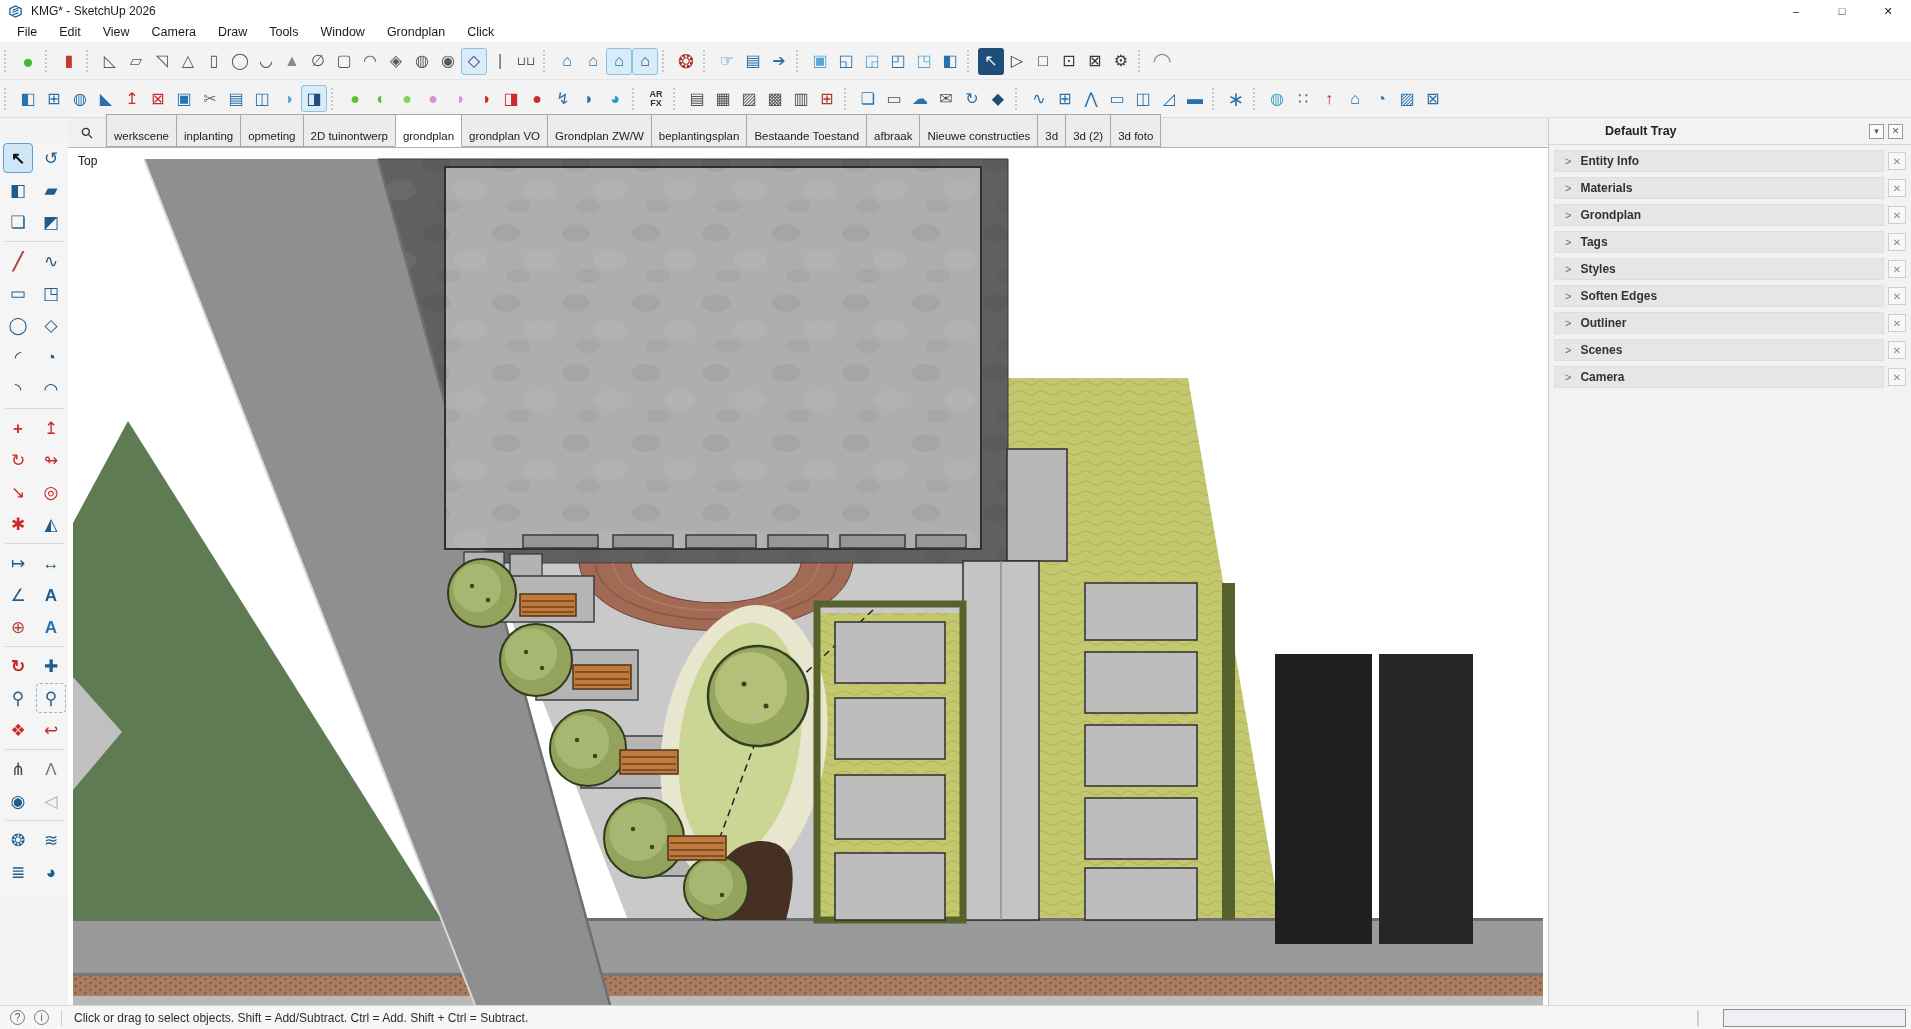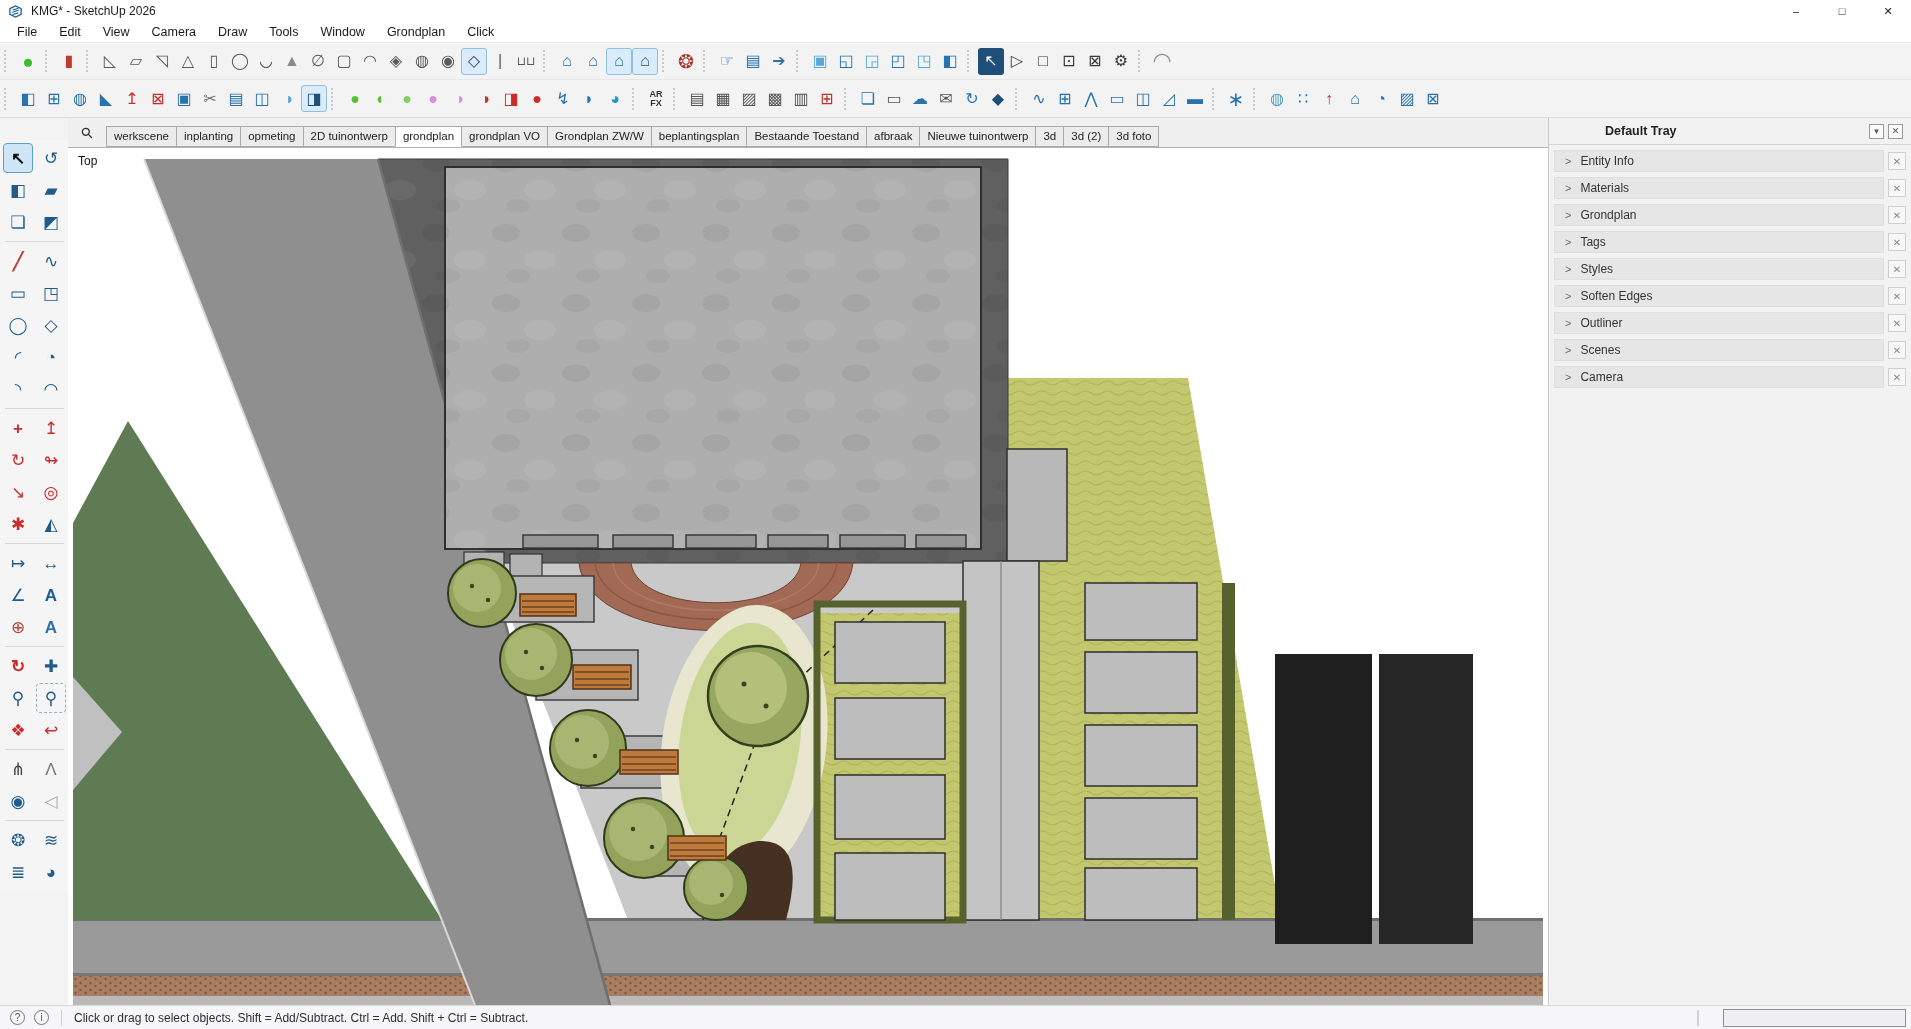--- a/index.html
+++ b/index.html
@@ -24,21 +24,21 @@
   .tb-group { display:flex; align-items:center; margin:0 2px; height:30px; }
   .tb-group::before { content:""; width:3px; height:22px; border-left:2px dotted #c9c9c9; margin-right:6px; }
   .tb-cell { min-width:26px; height:27px; display:flex; align-items:center; justify-content:center; font-size:16px; color:#444; border-radius:3px; border:1px solid transparent; line-height:1; text-align:center; }
   .tb-cell.sel { background:#d9ecf9; border-color:#8fc0e0; }
   .tb-cell.dark { background:#1f4e79; color:#fff; }
   .tb-cell.small { font-size:9px; font-weight:bold; white-space:pre; }
 
   
   .tabstrip { position:absolute; top:118px; left:68px; width:1480px; height:30px; background:#f0f0f0; border-bottom:1px solid #b3b3b3; display:flex; align-items:flex-end; padding-left:8px; }
   .tab-search { width:22px; height:22px; margin:0 8px 3px 0; display:flex; align-items:center; justify-content:center; color:#333; font-size:15px; transform:rotate(-45deg); }
-  .tab { font-size:11.5px; color:#222; background:#ececec; border:1px solid #a9a9a9; padding:3px 7px 4px 7px; margin-right:-1px; white-space:nowrap; position:relative; }
+  .tab { font-size:11.5px; color:#222; background:#ececec; border:1px solid #a9a9a9; padding:15px 7px 4px 7px; margin-right:-1px; white-space:nowrap; position:relative; }
   .tab.active { background:#ffffff; border-bottom:1px solid #ffffff; z-index:2; }
 
   
   .palette { position:absolute; left:0; top:140px; width:68px; background:#f5f5f5; display:grid; grid-template-columns:30px 30px; gap:2px 3px; padding:3px 0 6px 3px; }
   .pal-cell { width:30px; height:30px; display:flex; align-items:center; justify-content:center; font-size:17px; border-radius:4px; border:1px solid transparent; line-height:1; }
   .pal-cell.sel { background:#cfe6f7; border-color:#5a9fd4; }
   .pal-cell.dashed { border:1px dashed #8fb4cf; }
   .pal-cell.bold { font-weight:bold; }
   .pal-sep { grid-column:1 / 3; height:1px; background:#d8d8d8; margin:2px 2px; }
 
@@ -48,21 +48,21 @@
 
   
   .tray { position:absolute; left:1548px; top:118px; width:363px; height:887px; background:#f2f2f2; border-left:1px solid #c9c9c9; }
   .tray-header { height:27px; display:flex; align-items:center; padding:0 8px; border-bottom:1px solid #d6d6d6; }
   .tray-title { font-size:12.5px; font-weight:bold; color:#222;padding-left:48px; }
   .tray-hicons { margin-left:auto; display:flex; gap:4px; }
   .tray-hicon { width:15px; height:15px; border:1px solid #9a9a9a; background:#fbfbfb; display:flex; align-items:center; justify-content:center; font-size:9px; color:#555; }
   .tray-row { display:flex; align-items:center; margin:5px 5px 0 5px; height:22px; }
   .tray-bar { flex:1; height:22px; background:#e6e6e6; display:flex; align-items:center; border:1px solid #dedede; }
   .tray-chevron { color:#6b6b6b; font-size:11px; margin:0 9px 0 10px; }
-  .tray-label { font-size:12px; color:#333; }
+  .tray-label { font-size:12px; color:#333;font-weight:bold; }
   .tray-close { width:18px; height:18px; margin-left:4px; border:1px solid #cfcfcf; background:#f7f7f7; display:flex; align-items:center; justify-content:center; font-size:10px; color:#8a8a8a; }
 
   
   .statusbar { position:absolute; left:0; bottom:0; right:0; height:24px; background:#f6f6f8; border-top:1px solid #d8d8d8; display:flex; align-items:center; padding-left:10px; }
   .sb-icon { width:15px; height:15px; border:1.2px solid #767676; border-radius:50%; display:flex; align-items:center; justify-content:center; font-size:10px; color:#555; margin-right:9px; }
   .sb-sep { width:1px; height:16px; background:#cfcfcf; margin:0 12px 0 3px; }
   .sb-text { font-size:12px; color:#2e2e2e; }
   .sb-measure { position:absolute; right:5px; top:3px; width:183px; height:18px; background:#f0f0f4; border:1px solid #8f8f8f; font-size:11px; padding:0 4px; font-family:"Liberation Sans", sans-serif; }
   .sb-measure-sep { position:absolute; right:212px; top:4px; width:2px; height:16px; background:#d0d0d4; }
 </style>
@@ -234,21 +234,21 @@
   <div class="tab">werkscene</div>
       <div class="tab">inplanting</div>
       <div class="tab">opmeting</div>
       <div class="tab">2D tuinontwerp</div>
       <div class="tab active">grondplan</div>
       <div class="tab">grondplan VO</div>
       <div class="tab">Grondplan ZW/W</div>
       <div class="tab">beplantingsplan</div>
       <div class="tab">Bestaande Toestand</div>
       <div class="tab">afbraak</div>
-      <div class="tab">Nieuwe tuinontwerp</div>
+      <div class="tab">Nieuwe constructies</div>
       <div class="tab">3d</div>
       <div class="tab">3d (2)</div>
       <div class="tab">3d foto</div>
     </div>
 
   <div class="palette" id="palette">
       <div class="pal-cell sel bold" style="color: rgb(17, 17, 17);">↖</div>
       <div class="pal-cell" style="color: rgb(31, 92, 139);">↺</div>
       <div class="pal-cell" style="color: rgb(31, 92, 139);">◧</div>
       <div class="pal-cell" style="color: rgb(31, 92, 139);">▰</div>

